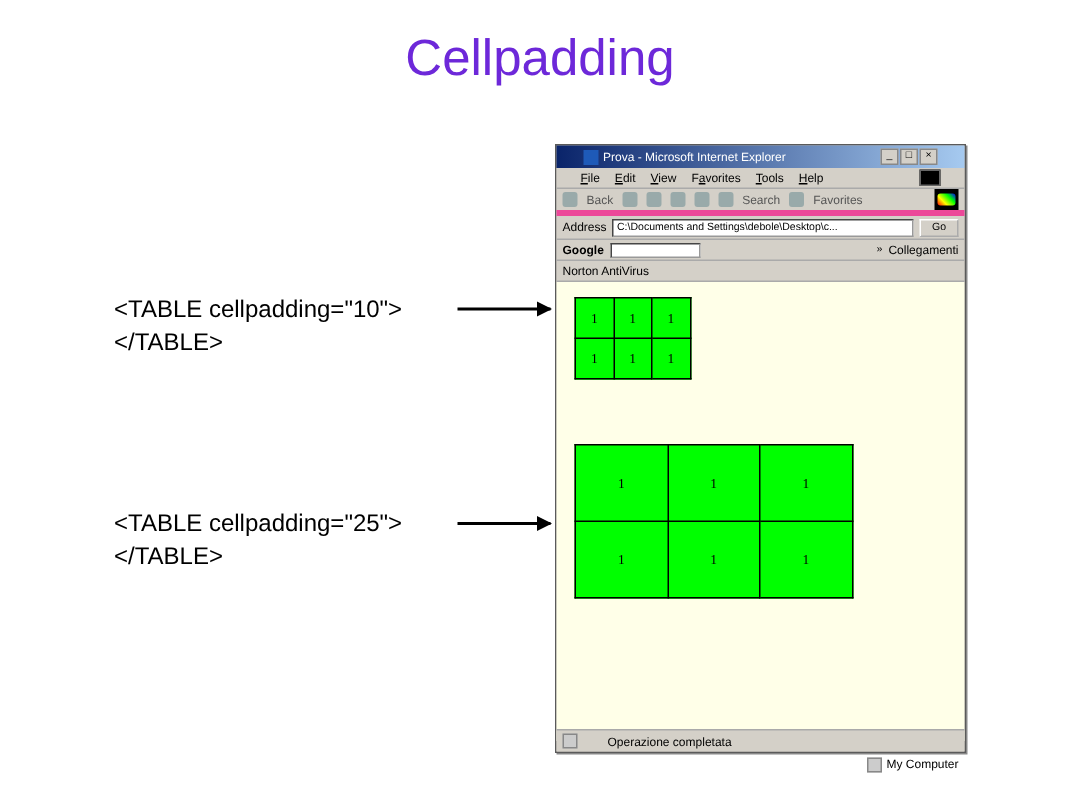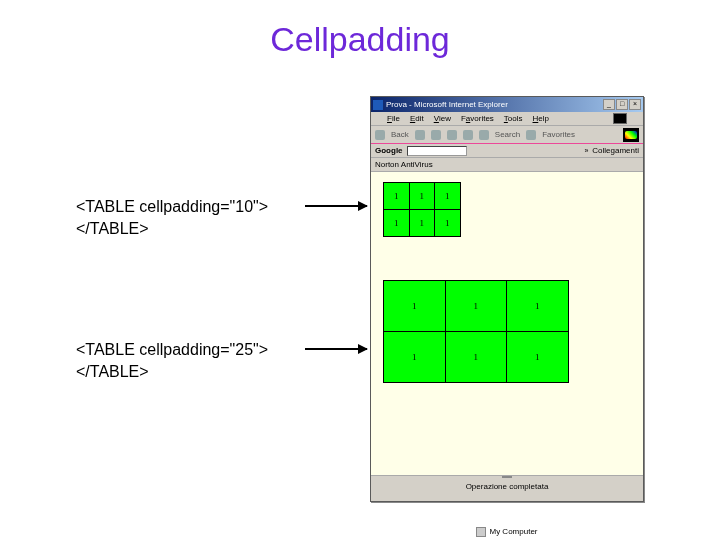--- a/index.html
+++ b/index.html
@@ -55,21 +55,21 @@
     background: #d4d0c8;
     border: 1px solid #5a5a5a;
     box-shadow: 1px 1px 0 #888;
     font-size: 8px;
   }
   .titlebar {
     height: 15px;
     background: linear-gradient(to right, #0a246a, #a6caf0);
     display: flex;
     align-items: center;
-    padding: 0 2px;
+    padding: 0 18px;
     color: #fff;
     font-size: 8px;
     gap: 3px;
   }
   .titlebar .ie-icon {
     width: 10px; height: 10px; background: #1e5ab8;
     display: inline-block;
   }
   .titlebar .ttext { flex: 1; white-space: nowrap; overflow: hidden; }
   .titlebar .winbtns { display: flex; gap: 1px; }
@@ -93,21 +93,21 @@
   .menubar .mright { margin-left: auto; width: 14px; height: 11px; background:#000; border:1px solid #666; }
 
   .toolbar {
     height: 18px;
     background: #d4d0c8;
     display: flex;
     align-items: center;
     padding: 0 4px;
     gap: 6px;
     font-size: 8px;
-    border-bottom: 1px solid #ec4899;
+    border-bottom: 4px solid #ec4899;
     color: #555;
   }
   .toolbar .ticon { width: 10px; height: 10px; background: #9aa; border-radius: 2px; }
   .toolbar .bigicon { width: 16px; height: 14px; background:#000; margin-left:auto; display:flex; align-items:center; justify-content:center; }
   .toolbar .bigicon .wave { width:12px; height:8px; background: linear-gradient(45deg,#f00,#ff0,#0f0,#00f); border-radius:2px; }
 
   .addressbar {
     height: 16px;
     background: #d4d0c8;
     display: flex;
@@ -168,29 +168,28 @@
     color: #000;
   }
   .tbl1 { top: 10px; left: 12px; }
   .tbl1 td { padding: 8px 10px; }
   .tbl2 { top: 108px; left: 12px; }
   .tbl2 td { padding: 20px 28px; }
 
   .statusbar {
     position: absolute;
     bottom: 0; left: 0; right: 0;
-    height: 26px;
+    height: 15px;
     background: #d4d0c8;
     border-top: 1px solid #aaa;
     display: flex;
     align-items: center;
     font-size: 8px;
     padding: 0 4px;
-    gap: 4px;
-    flex-direction: column;
+    gap: 20px;
   }
   .statusbar .sicon { width: 10px; height: 10px; background:#ccc; border:1px solid #888; }
   .statusbar .stext { flex: 1; }
   .statusbar .zone { display:flex; align-items:flex-start; gap:3px;margin-top:32px; }
 
   .u { text-decoration: underline; }
   .collegamenti { margin-left:auto; font-size:7px; }
 </style>
 </head>
 <body>
@@ -240,20 +239,25 @@
     <span class="ticon"></span>
     <span class="ticon"></span>
     <span>Search</span>
     <span class="ticon"></span>
     <span>Favorites</span>
     <span class="bigicon">
         <span class="wave"></span>
       </span>
   </div>
 
+  <div class="addressbar">
+    <span>Address</span>
+    <span class="addrinput">C:\Documents and Settings\debole\Desktop\c...</span>
+    <span class="gobtn">Go</span>
+  </div>
 
   <div class="googlebar">
     <span class="glogo">Google</span>
     <span class="gsearch"></span>
     <span class="collegamenti">»</span>
     <span>Collegamenti</span>
   </div>
 
   <div class="nortonbar">
     <span>Norton AntiVirus</span>

